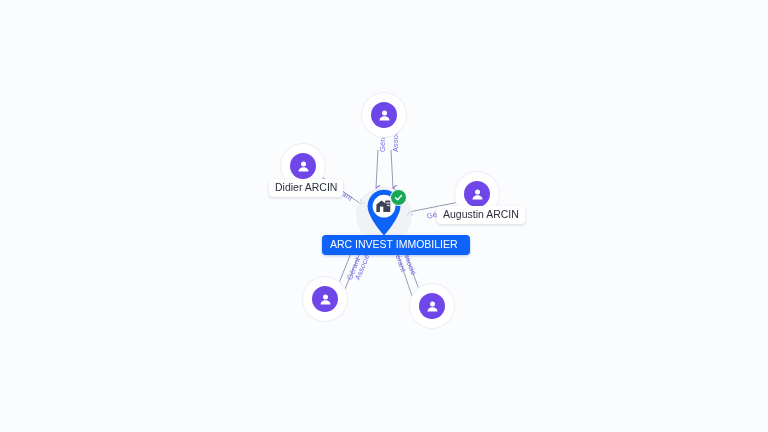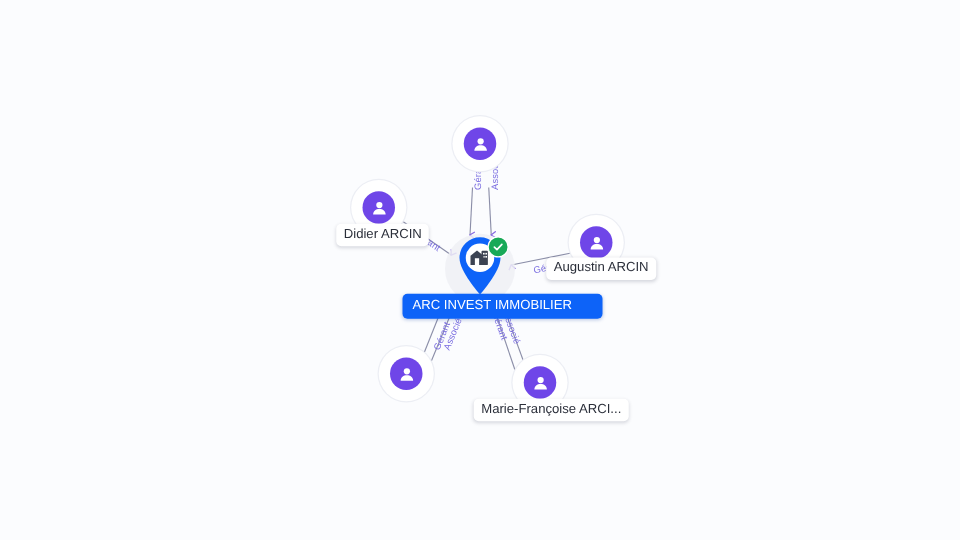--- a/index.html
+++ b/index.html
@@ -102,21 +102,21 @@
     justify-content: center;
     z-index: 9;
   }
   .verified-badge svg { display: block; }
 
   #company-chip {
     position: absolute;
     background: #0d63f8;
     color: #ffffff;
     border-radius: 4px;
-    padding: 3px 24px 4px 8px;
+    padding: 3px 12px 4px 8px;
     font-size: 10.5px;
     line-height: 13px;
     white-space: nowrap;
     box-shadow: 0 1px 3px rgba(13,60,160,0.28);
     z-index: 8;
   }
 
   
   .edge-label {
     position: absolute;
@@ -207,21 +207,20 @@
   </div>
 
   <div class="person-node" style="left:413px; top:287px;">
     <div class="avatar-disc">
       <svg width="15" height="15" viewBox="0 0 24 24" fill="#ffffff">
         <circle cx="12" cy="8" r="4"></circle>
         <path d="M4 20c0-4.4 3.6-7 8-7s8 2.6 8 7z"></path>
       </svg>
     </div>
   </div>
-  <div class="name-chip" style="left:379px; top:319px;">Marie-Françoise ARCI...</div>
 
   <div id="company-node" style="left:356px; top:187px; width:56px; height:56px;">
     <div class="company-halo"></div>
     <div class="pin-wrap">
       <svg width="38" height="50" viewBox="0 0 38 50" xmlns="http://www.w3.org/2000/svg">
         <path d="M19 1.8 C9.9 1.8 2.6 9.1 2.6 18.2 C2.6 29.5 19 47.5 19 47.5
                  C19 47.5 35.4 29.5 35.4 18.2 C35.4 9.1 28.1 1.8 19 1.8 Z" fill="#0d63f8"></path>
         <circle cx="19" cy="18.2" r="11.4" fill="#ffffff"></circle>
         <g fill="#3c4352">
           <rect x="20.2" y="12.6" width="5.1" height="11.4" rx="0.7"></rect>

